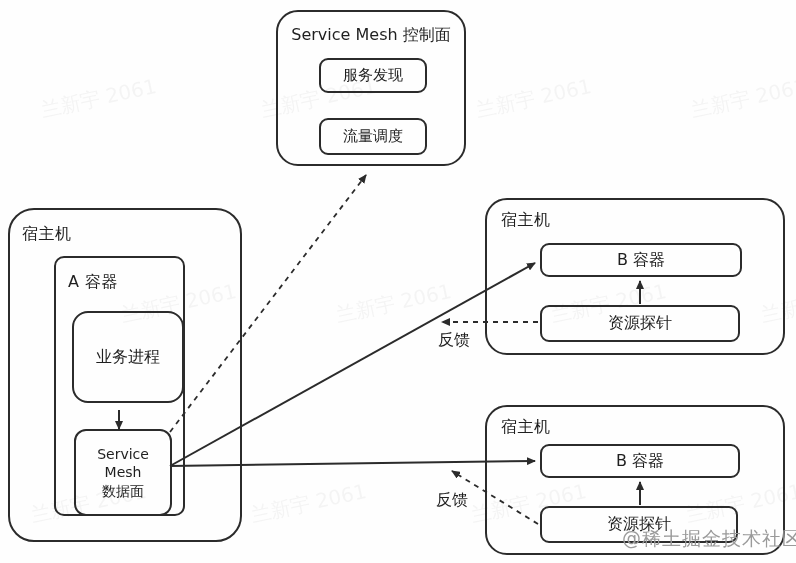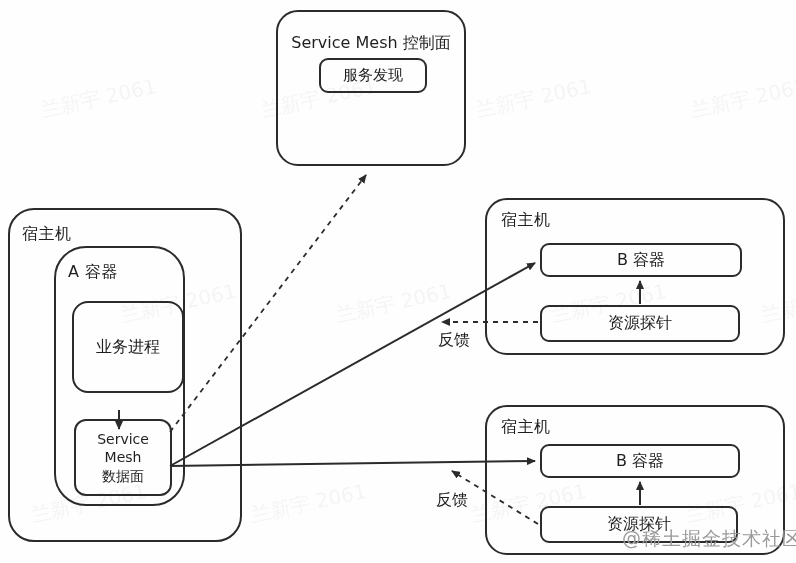--- a/index.html
+++ b/index.html
@@ -74,30 +74,31 @@
   <div class="wm" style="left:120px;top:290px">兰新宇 2061</div>
   <div class="wm" style="left:335px;top:290px">兰新宇 2061</div>
   <div class="wm" style="left:550px;top:290px">兰新宇 2061</div>
   <div class="wm" style="left:760px;top:290px">兰新宇 2061</div>
   <div class="wm" style="left:30px;top:490px">兰新宇 2061</div>
   <div class="wm" style="left:250px;top:490px">兰新宇 2061</div>
   <div class="wm" style="left:470px;top:490px">兰新宇 2061</div>
   <div class="wm" style="left:685px;top:490px">兰新宇 2061</div>
 
   <div class="box" style="left:276px;top:10px;width:190px;height:156px;border-radius:22px">
-    <div style="text-align:center;margin-top:21px;font-size:16px">Service Mesh 控制面</div>
+    <div style="text-align:center;margin-top:13px;font-size:16px">Service Mesh 控制面</div>
     <div class="box node" style="left:41px;top:46px;width:108px;height:35px;border-radius:9px">服务发现</div>
+    <div class="box node" style="left:41px;top:106px;width:108px;height:37px;border-radius:9px">流量调度</div>
   </div>
 
   <div class="box host" style="left:8px;top:208px;width:234px;height:334px">
     <div class="host-label" style="left:12px;top:14px">宿主机</div>
-    <div class="box" style="left:44px;top:36px;width:131px;height:260px;border-radius:32px">
+    <div class="box" style="left:44px;top:46px;width:131px;height:260px;border-radius:10px">
       <div class="host-label" style="left:12px;top:14px">A 容器</div>
       <div class="box node" style="left:16px;top:53px;width:112px;height:92px;border-radius:16px;font-size:16px">业务进程</div>
-      <div class="box node" style="left:18px;top:171px;width:98px;height:77px;border-radius:12px">
+      <div class="box node" style="left:18px;top:171px;width:98px;height:87px;border-radius:12px">
         <div style="font-size:14px;line-height:1.3">
           <div>Service</div>
           <div>Mesh</div>
           <div>数据面</div>
         </div>
       </div>
     </div>
   </div>
 
   <div class="box host" style="left:485px;top:198px;width:300px;height:157px;border-radius:22px">

